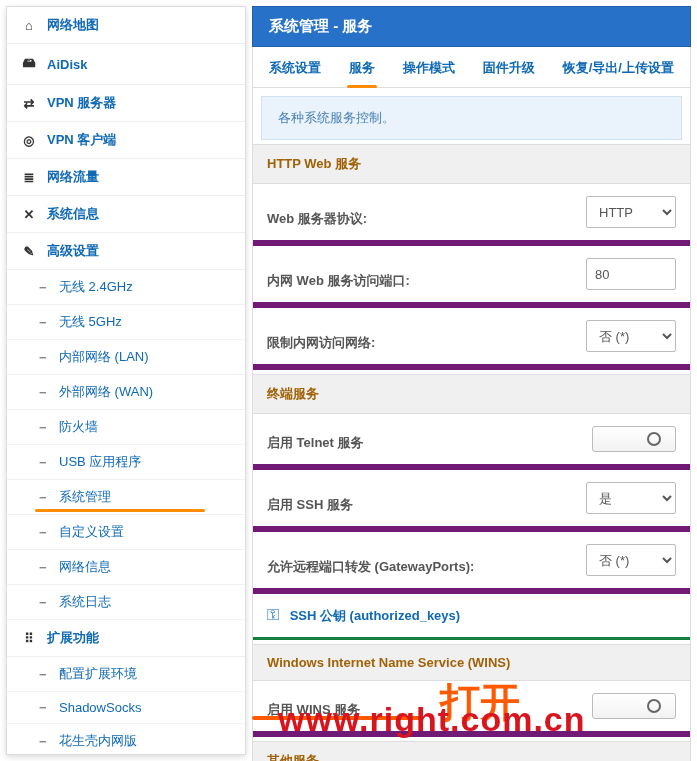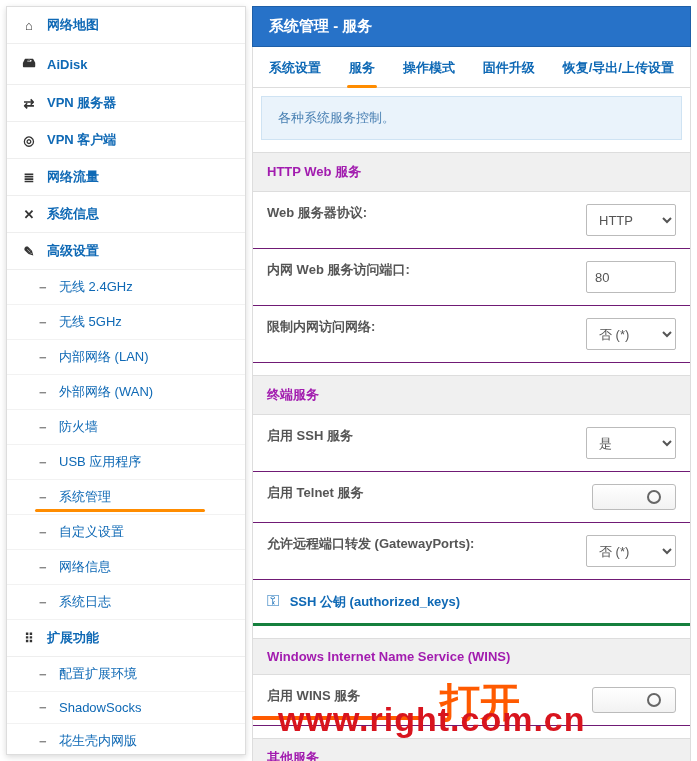--- a/index.html
+++ b/index.html
@@ -67,27 +67,27 @@
   border: 1px solid #cfe3f3;
   color: #4a80b3; font-size: 13px;
 }
 
 .content { border: 1px solid #ddd; border-top: none; padding-bottom: 40px; }
 
 .section-head {
   background: #f0f0f0;
   border-top: 1px solid #ddd; border-bottom: 1px solid #ddd;
   padding: 10px 14px;
-  color: #a21caf; font-weight: 700; font-size: 13px;
-  margin-top: 12px;
+  color: #a16207; font-weight: 700; font-size: 13px;
+  margin-top: 4px;
 }
 .row {
-  display: flex; align-items: flex-start; justify-content: space-between;
+  display: flex; align-items: flex-end; justify-content: space-between;
   padding: 12px 14px;
-  border-bottom: 1px solid #701a75;
+  border-bottom: 6px solid #701a75;
   font-size: 13px; color: #555; font-weight: 600;
 }
 .row .label { flex: 1; }
 .ctrl {
   width: 84px; height: 32px;
   border: 1px solid #bbb; border-radius: 2px;
   background: #fff; padding: 2px 8px;
   font-size: 13px; color: #555;
 }
 .ctrl.wide { width: 90px; }
@@ -239,30 +239,30 @@
         <span class="label">内网 Web 服务访问端口:</span>
         <input class="ctrl wide" value="80" style="">
       </div>
       <div class="row">
         <span class="label">限制内网访问网络:</span>
         <select class="ctrl wide"><option>否 (*)</option></select>
       </div>
 
       <div class="section-head">终端服务</div>
       <div class="row">
-        <span class="label">启用 SSH 服务</span>
-        <select class="ctrl wide"><option>是</option></select>
-      </div>
-      <div class="row">
         <span class="label">启用 Telnet 服务</span>
         <div class="toggle">
             <span class="knob"></span>
           </div>
       </div>
       <div class="row">
+        <span class="label">启用 SSH 服务</span>
+        <select class="ctrl wide"><option>是</option></select>
+      </div>
+      <div class="row">
         <span class="label">允许远程端口转发 (GatewayPorts):</span>
         <select class="ctrl wide"><option>否 (*)</option></select>
       </div>
       <div class="link-row">
         <span class="key-ico">⚿</span>
         <a href="#">SSH 公钥 (authorized_keys)</a>
       </div>
 
       <div class="section-head">Windows Internet Name Service (WINS)</div>
       <div class="row">

